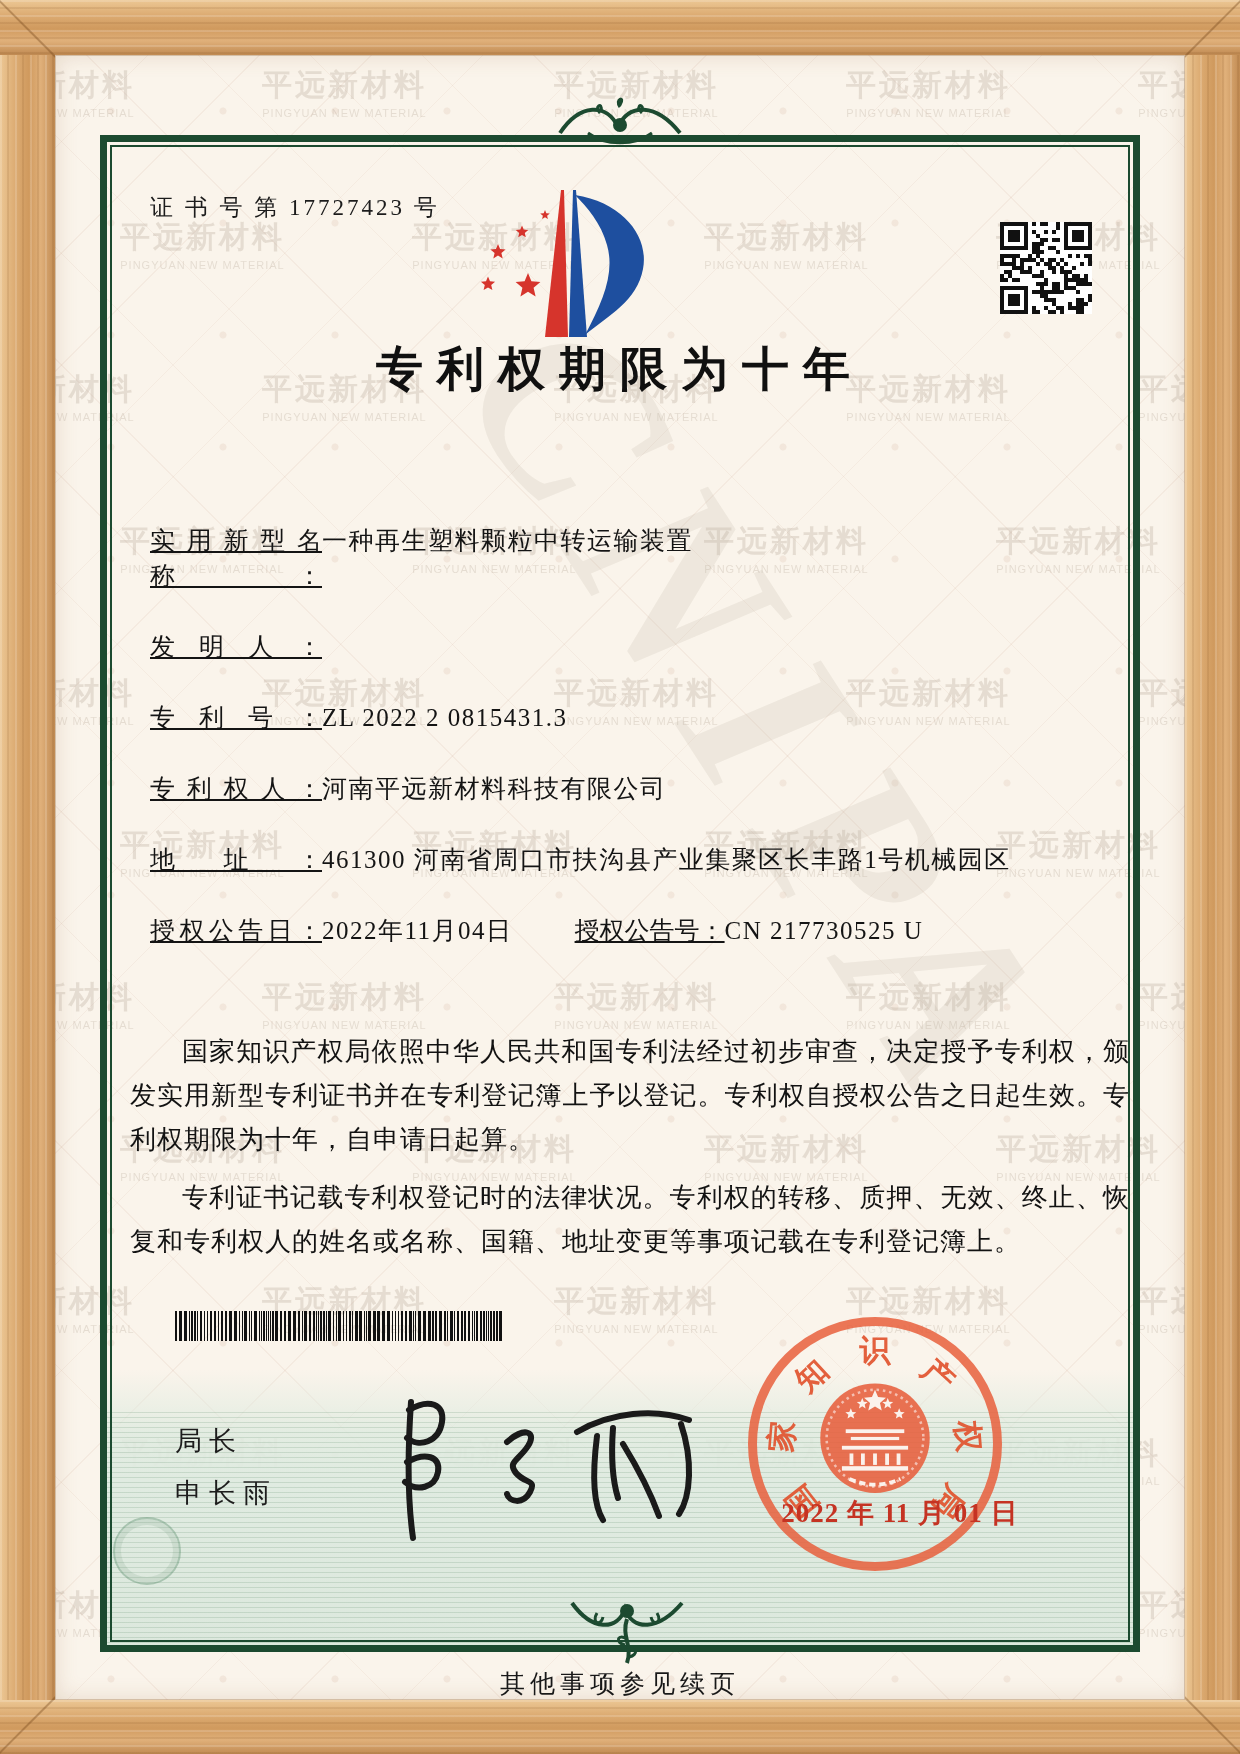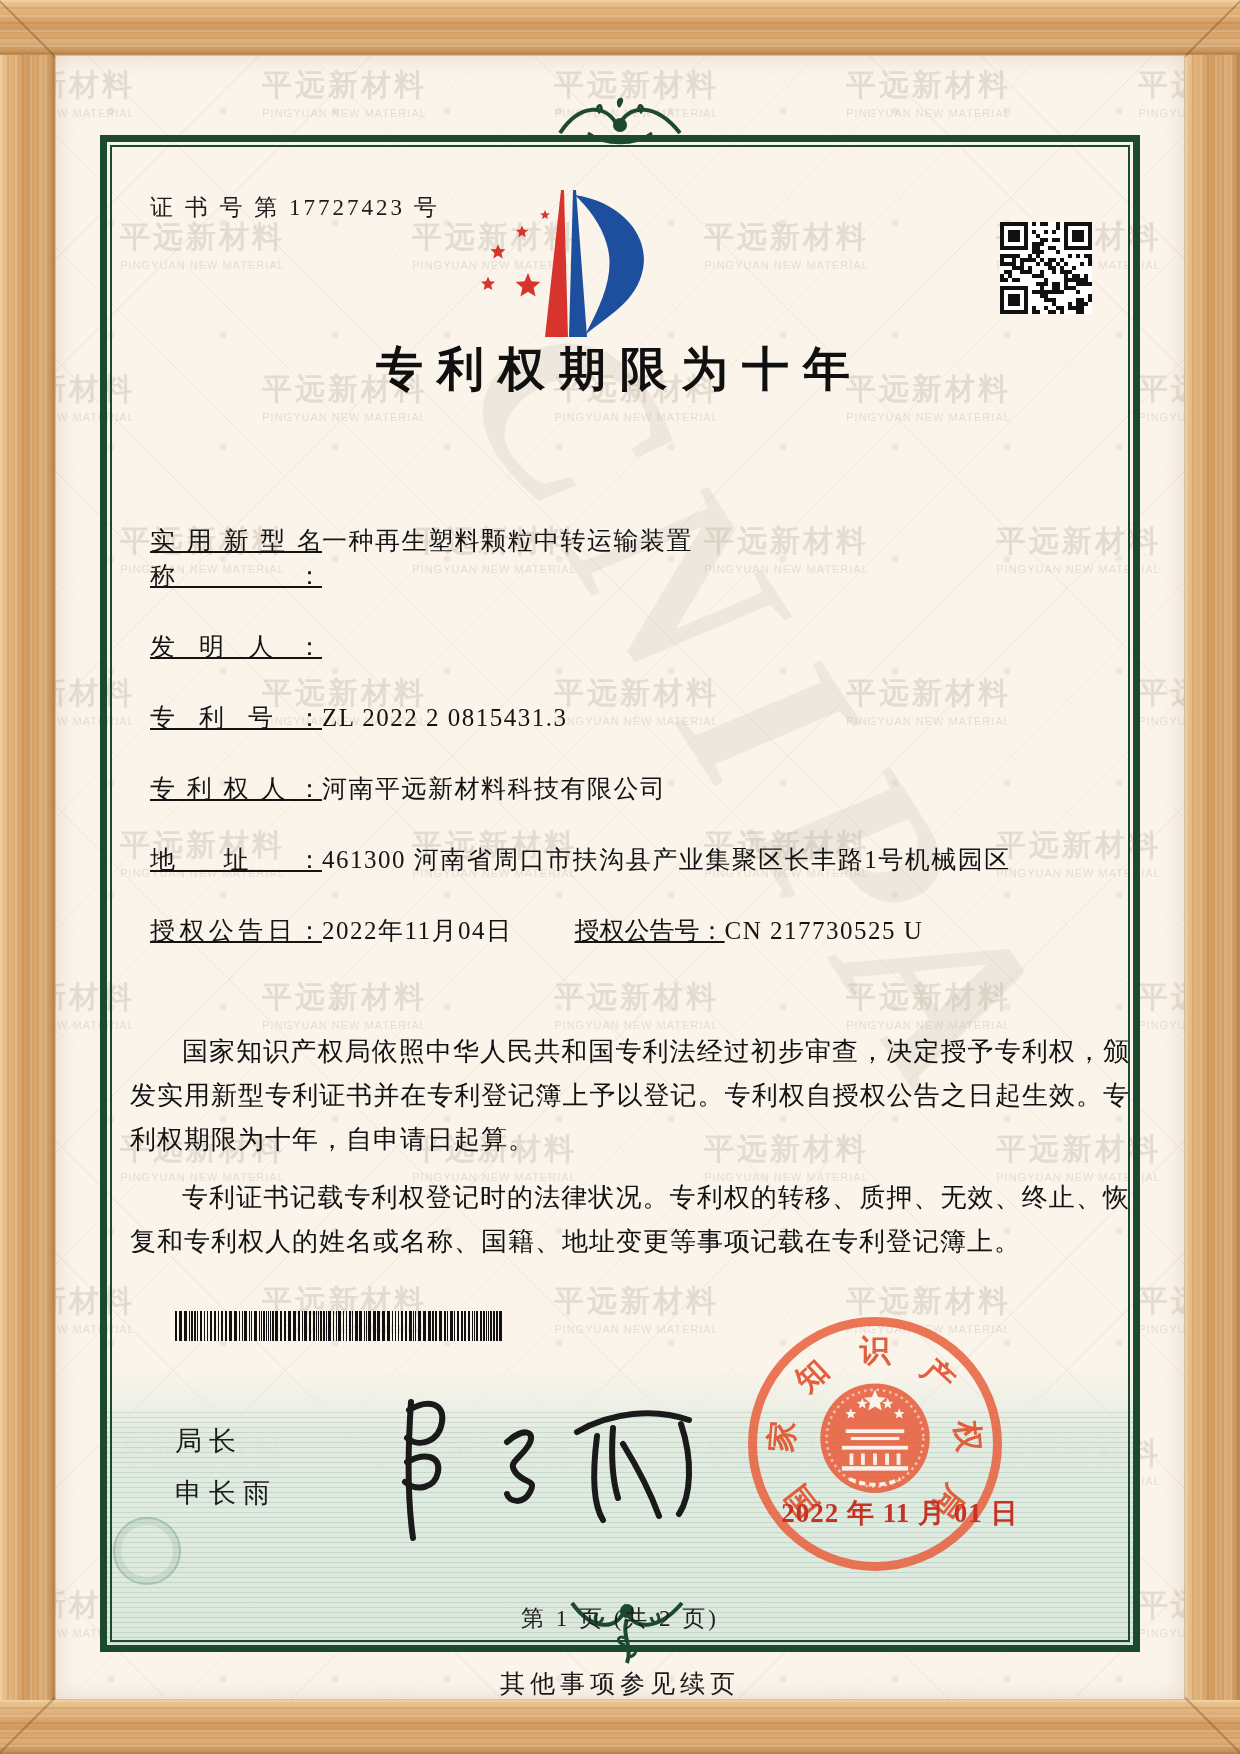--- a/index.html
+++ b/index.html
@@ -760,16 +760,15 @@
               <rect x="48.5" y="64" width="3" height="9"></rect>
               <rect x="58" y="64" width="3" height="9"></rect>
               <rect x="67" y="64" width="3" height="9"></rect>
               <rect x="24" y="74" width="52" height="3.5"></rect>
             </g>
             <path d="M30,84 Q50,93 70,84" fill="none" stroke="#fbf2ec" stroke-width="3" stroke-dasharray="5,3"></path>
           </svg></div>
       </div>
     <div class="seal-date">2022 年 11 月 01 日</div>
 
-    <div class="page-info">第 1 页 (共 2 页)</div>
     <div class="footer-note">其他事项参见续页</div>
   </div>
 </div>
 
 </body></html>

